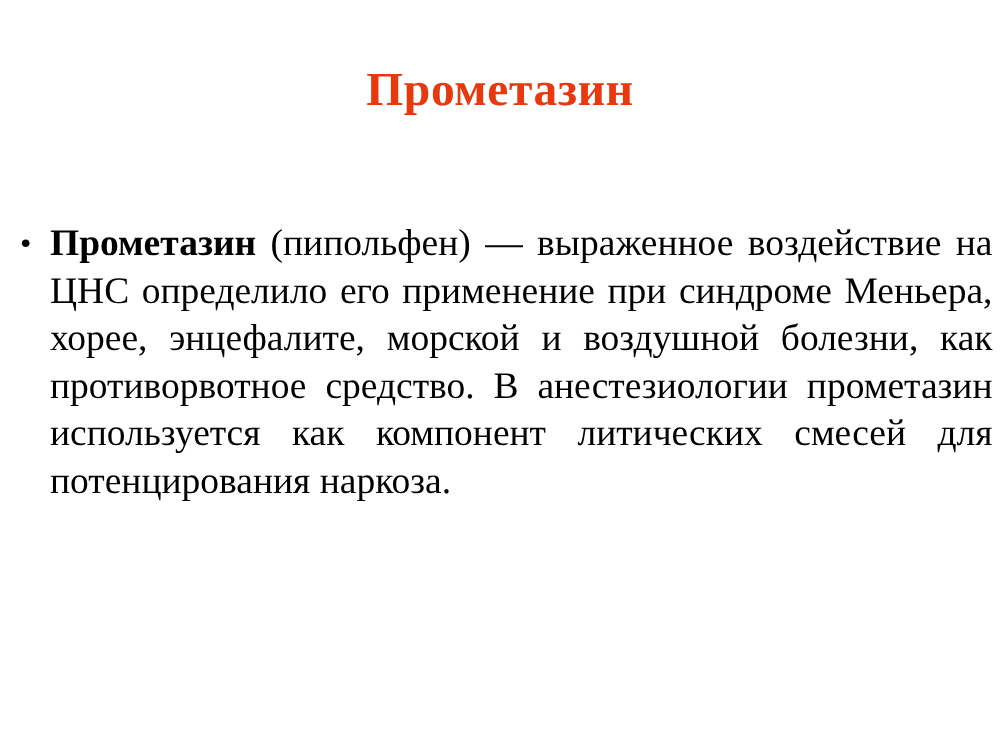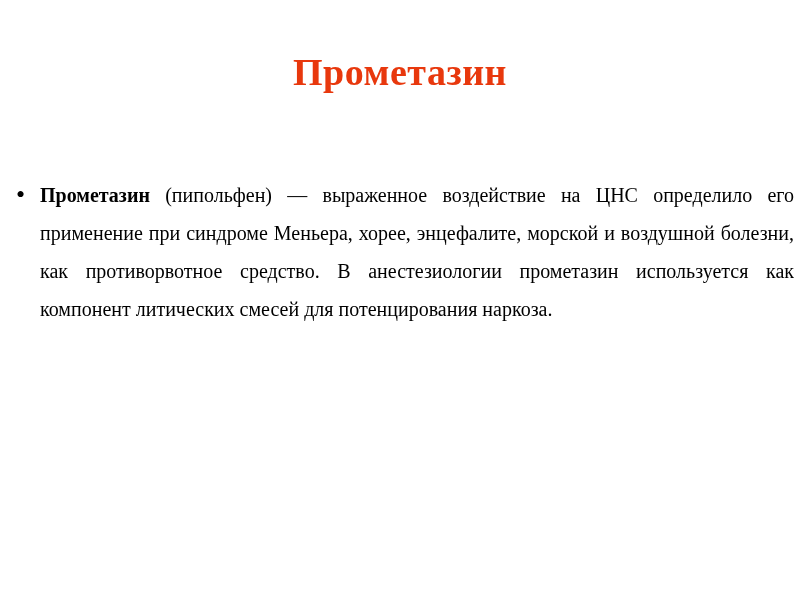--- a/index.html
+++ b/index.html
@@ -48,21 +48,21 @@
     font-size: 26px;
     line-height: 38px;
     color: #000000;
     text-align: left;
     padding-left: 2px;
     box-sizing: border-box;
   }
   .bullet-text {
     flex: 1 1 auto;
     font-family: "Liberation Serif", serif;
-    font-size: 20px;
+    font-size: 30px;
     line-height: 38px;
     color: #000000;
     text-align: justify;
     text-justify: inter-word;
     hyphens: none;
   }
   .lead-term {
     font-weight: bold;
   }
 </style>

